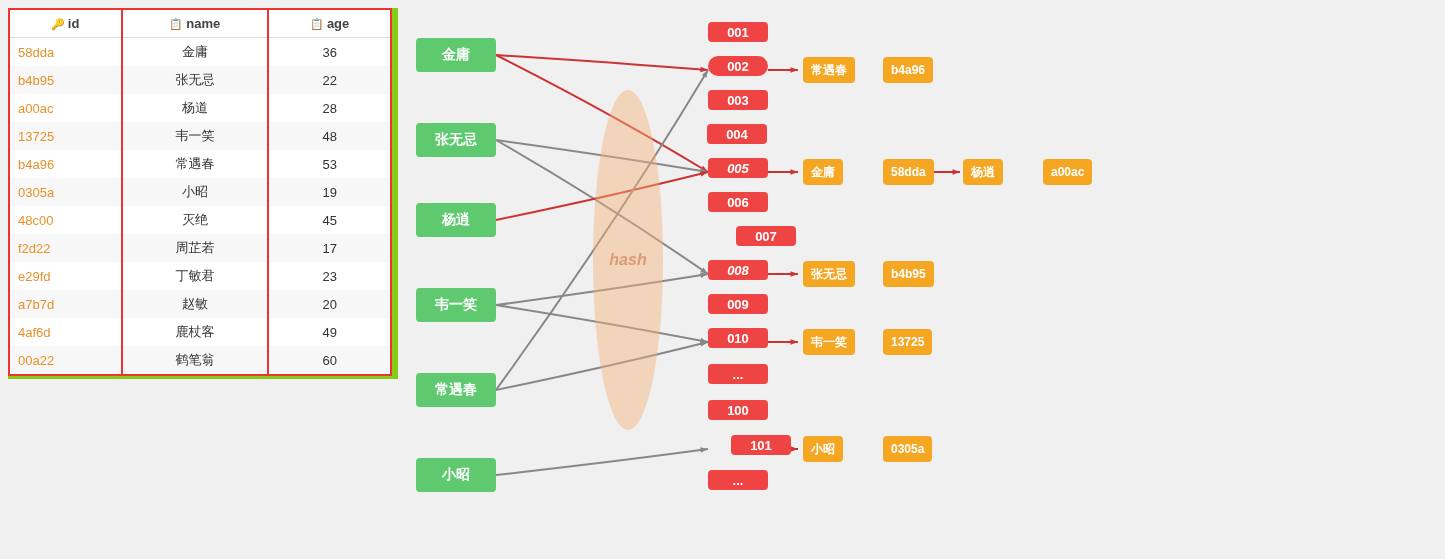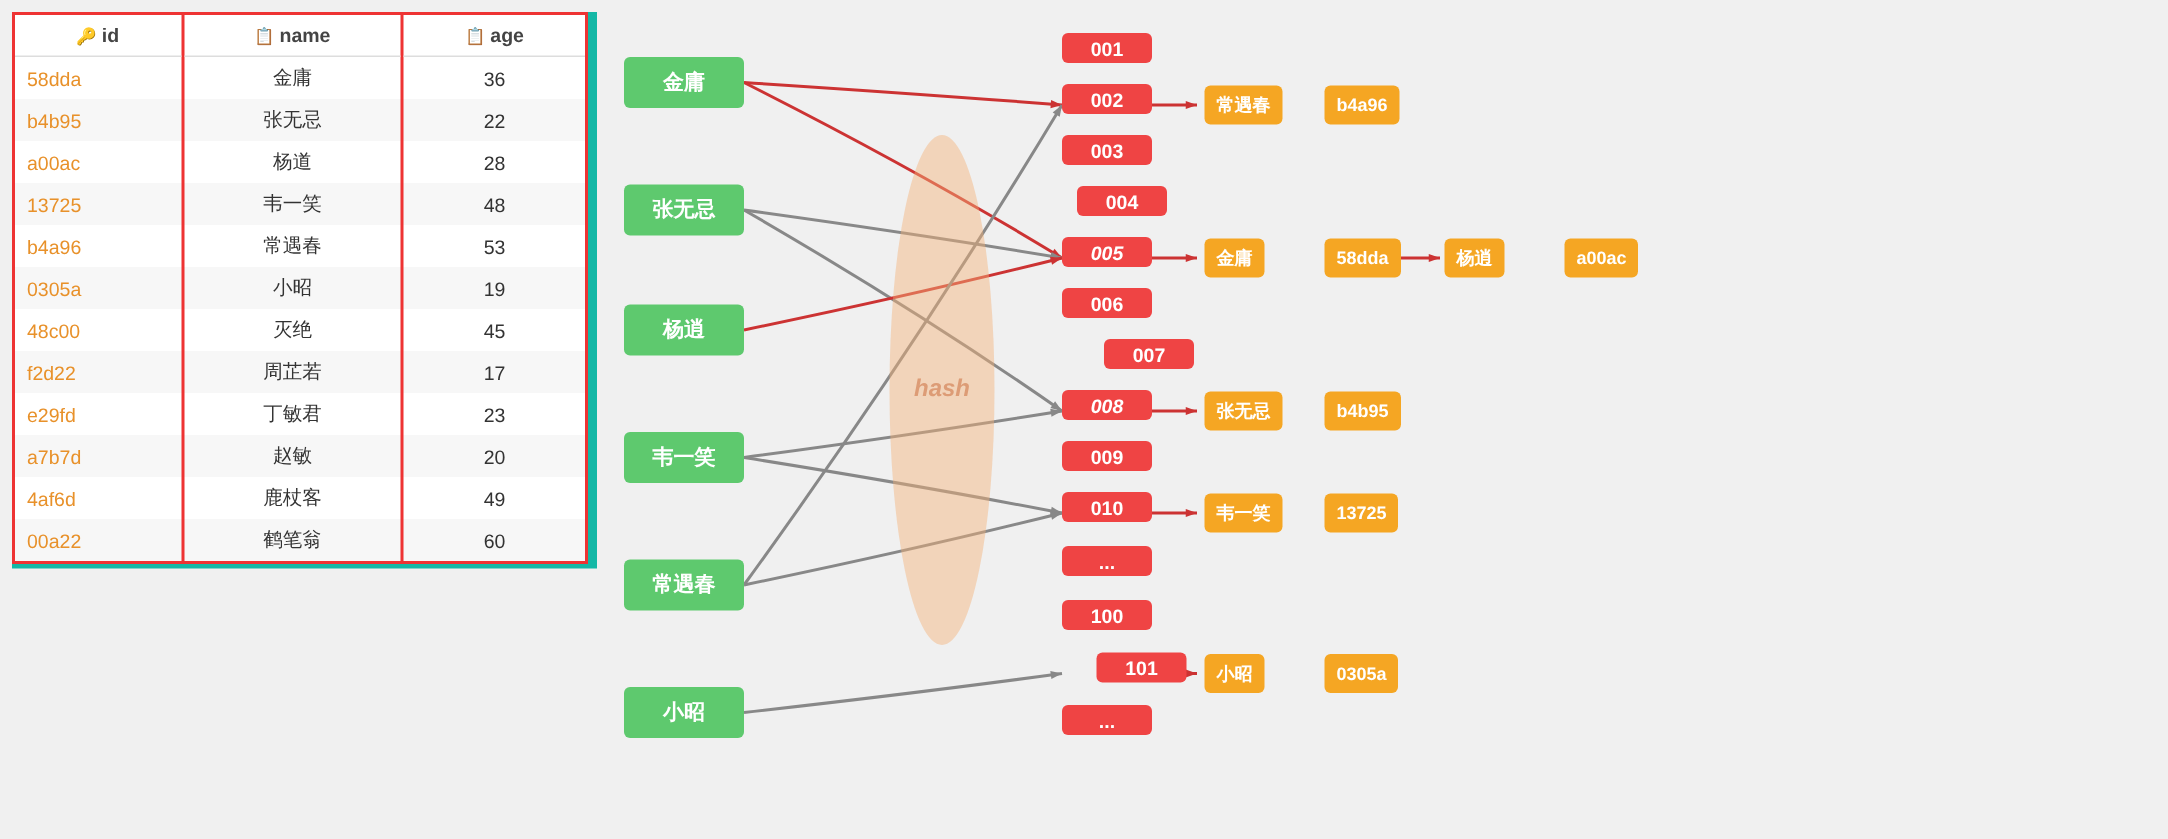--- a/index.html
+++ b/index.html
@@ -10,21 +10,21 @@
       display: flex;
       flex-direction: row;
       align-items: flex-start;
       width: 1445px;
       min-height: 559px;
       overflow: hidden;
     }
 
     
     .table-section {
-      background: #14b8a6;
+      background: #84cc16;
       margin: 8px 0 8px 8px;
       border: none;
       flex-shrink: 0;
       width: 390px;
     }
     .table-wrapper {
       border: 2px solid #e33;
       display: inline-block;
     }
     table {
@@ -275,23 +275,23 @@
       <div class="input-box" style="left: 18px; top: 38px;">金庸</div>
       <div class="input-box" style="left: 18px; top: 123px;">张无忌</div>
       <div class="input-box" style="left: 18px; top: 203px;">杨逍</div>
       <div class="input-box" style="left: 18px; top: 288px;">韦一笑</div>
       <div class="input-box" style="left: 18px; top: 373px;">常遇春</div>
       <div class="input-box" style="left: 18px; top: 458px;">小昭</div>
     </div>
 
   <div id="bucket-boxes">
       <div class="bucket-box" style="left: 310px; top: 22px;">001</div>
-      <div class="bucket-box" style="left: 310px; top: 56px;">002</div>
+      <div class="bucket-box" style="left: 310px; top: 56px; border-radius: 14px;">002</div>
       <div class="bucket-box" style="left: 310px; top: 90px;">003</div>
-      <div class="bucket-box" style="left: 320px; top: 124px;">004</div>
+      <div class="bucket-box" style="left: 309px; top: 124px;">004</div>
       <div class="bucket-box" style="left: 310px; top: 158px; font-style: italic;">005</div>
       <div class="bucket-box" style="left: 310px; top: 192px;">006</div>
       <div class="bucket-box" style="left: 310px; top: 226px; margin-left: 28px;">007</div>
       <div class="bucket-box" style="left: 310px; top: 260px; font-style: italic;">008</div>
       <div class="bucket-box" style="left: 310px; top: 294px;">009</div>
       <div class="bucket-box" style="left: 310px; top: 328px;">010</div>
       <div class="bucket-box" style="left: 310px; top: 364px;">...</div>
       <div class="bucket-box" style="left: 310px; top: 400px;">100</div>
       <div class="bucket-box" style="left: 310px; top: 435px; margin-left: 23px;">101</div>
       <div class="bucket-box" style="left: 310px; top: 470px;">...</div>

